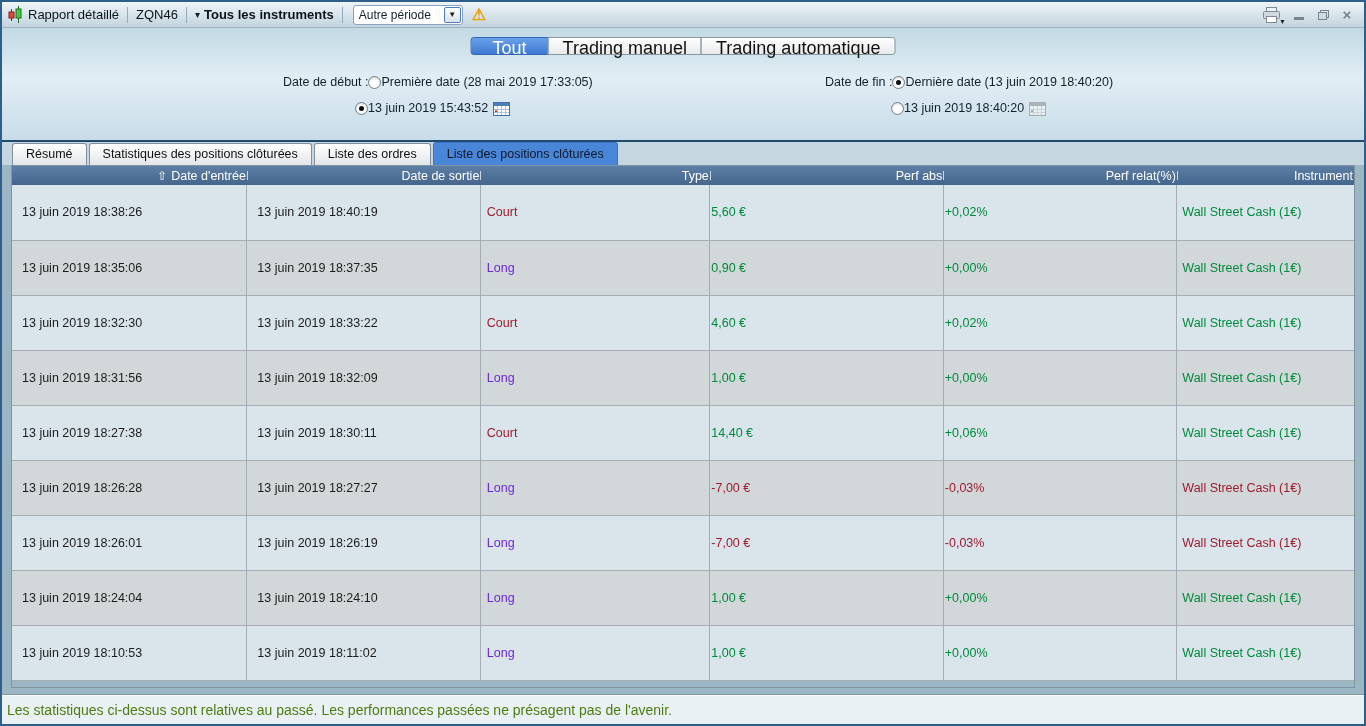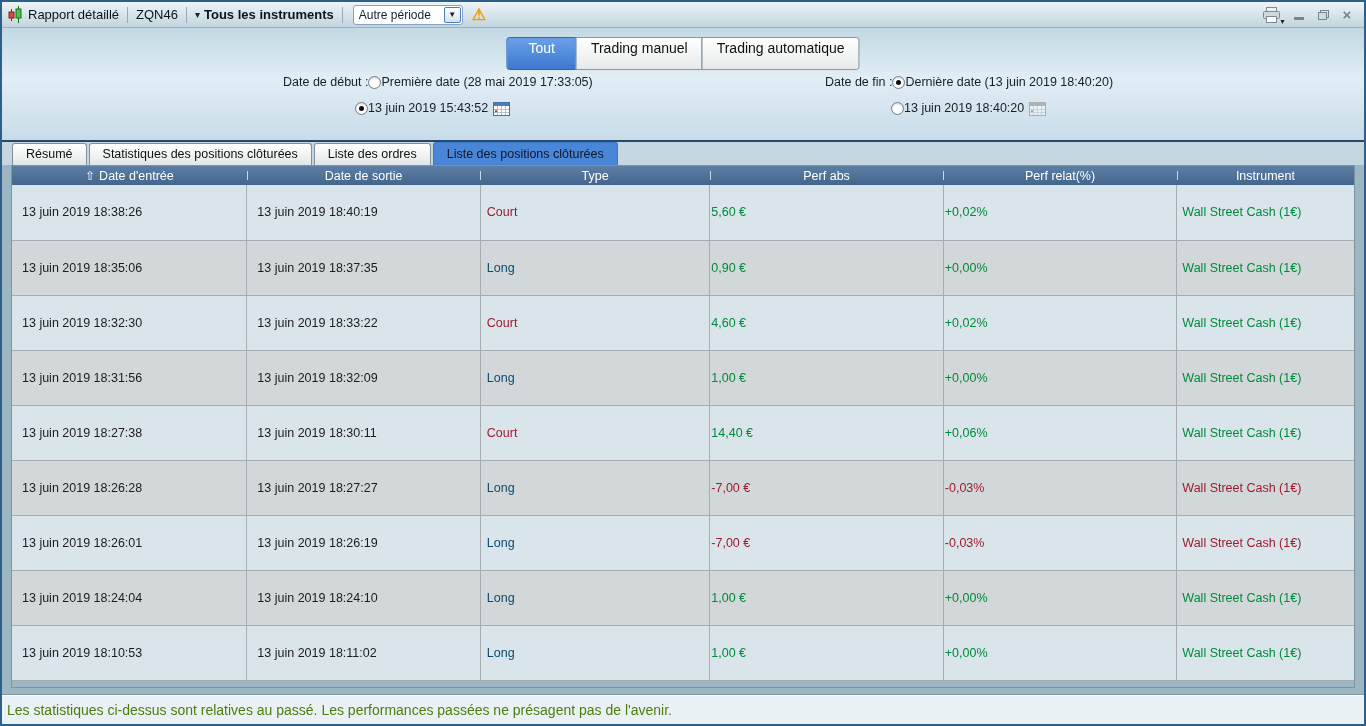--- a/index.html
+++ b/index.html
@@ -23,21 +23,21 @@
   .ctrl{display:inline-flex;align-items:center;justify-content:center;width:14px;height:14px;color:#76858f}
   .min-glyph{width:10px;height:3px;background:#76858f;margin-top:7px}
   .restore-glyph{position:relative;width:11px;height:10px}
   .restore-glyph::before{content:"";position:absolute;right:0;top:0;width:7px;height:6px;border:1px solid #76858f}
   .restore-glyph::after{content:"";position:absolute;left:0;bottom:0;width:7px;height:6px;border:1px solid #76858f;background:#cfdbe3}
   .close-glyph{font-size:15px;font-weight:bold;line-height:1}
 
   
   .filter-panel{height:114px;flex:none;position:relative;background:linear-gradient(180deg,#c2d9e4 0%,#e2eef5 45%,#d8e7f0 65%,#c8dce8 100%);border-bottom:2px solid #24496e}
   .mode-tabs{position:absolute;top:9px;left:50%;transform:translateX(-50%);display:inline-flex}
-  .seg-btn{height:33px;line-height:20px;padding:0 14px;font-size:14px;border:1px solid #8a97a1;background:linear-gradient(#ffffff,#e7e9ea);margin-left:-1px;color:#111;white-space:nowrap;cursor:default}
+  .seg-btn{height:18px;line-height:20px;padding:0 14px;font-size:18px;border:1px solid #8a97a1;background:linear-gradient(#ffffff,#e7e9ea);margin-left:-1px;color:#111;white-space:nowrap;cursor:default}
   .seg-btn:first-child{border-radius:3px 0 0 3px;margin-left:0}
   .seg-btn:last-child{border-radius:0 3px 3px 0}
   .seg-btn.active{background:linear-gradient(#6aa0e8,#3d79d0);border-color:#2f66b8;color:#fff;padding:0 21px}
   .date-group{position:absolute;top:46px;display:flex;flex-direction:column;gap:10px}
   .dg-start{left:281px}
   .dg-end{left:823px}
   .date-row{display:flex;align-items:center;height:16px}
   .date-label{text-align:right;white-space:nowrap}
   .dg-start .date-label{min-width:72px}
   .dg-end .date-label{min-width:66px}
@@ -50,32 +50,32 @@
   .tabstrip{height:23px;flex:none;background:#c6d6e0;display:flex;align-items:flex-end;gap:2px;padding-left:10px}
   .vtab{background:linear-gradient(#ffffff,#e2e6e8);border:1px solid #82909e;border-bottom:none;border-radius:3px 3px 0 0;padding:3px 13px 4px;font-size:12.5px;color:#101010;white-space:nowrap;cursor:default}
   .vtab.active{background:#4a86d8;border-color:#3a76c8;color:#0f172a;padding:4px 13px 4px}
 
   
   .table-region{height:529px;flex:none;background:#9cb7c3;padding:0 9px 6px}
   .table-panel{height:100%;border:1px solid #7b96a2;background:#9cb7c3;overflow:hidden}
   table{width:100%;border-collapse:collapse;table-layout:fixed;font-size:12.5px}
   col.c1{width:17.5%}col.c2{width:17.4%}col.c3{width:17.1%}
   col.c4{width:17.4%}col.c5{width:17.4%}col.c6{width:13.2%}
-  thead th{height:19px;background:linear-gradient(#5d7fa5,#44658c);color:#fff;font-weight:normal;text-align:center;position:relative;white-space:nowrap;overflow:hidden}
+  thead th{height:19px;background:linear-gradient(#5d7fa5,#44658c);color:#fff;font-weight:normal;text-align:right;position:relative;white-space:nowrap;overflow:hidden}
   thead th+th::before{content:"";position:absolute;left:0;top:5px;bottom:5px;width:1px;background:#c9d6e4}
   .sort-icon{margin-right:4px;font-size:12px}
   tbody td{height:55px;border-bottom:1px solid #a6adb2;border-right:1px solid #a6adb2;vertical-align:middle;white-space:nowrap;overflow:hidden}
   tbody td:last-child{border-right:none}
   tbody tr:nth-child(odd){background:#d9e5eb}
   tbody tr:nth-child(even){background:#d2d7da}
   td.c-date{padding-left:10px;color:#1c1c1c}
   td.c-type{padding-left:6px}
   td.c-num{text-align:left;padding-right:5px}
   td.c-instr{padding-left:5px}
-  .long{color:#0c4a6e}
+  .long{color:#6d28d9}
   .short{color:#9f1b2f}
   .pos{color:#008a3c}
   .neg{color:#9f1b2f}
 
   
   .statusbar{flex:1;background:#eaf1f5;border-top:1px solid #7f98a8;box-shadow:inset 0 1px 0 #fbfdfe;display:flex;align-items:center;padding:0 5px;font-size:14px;color:#4d7c0f;white-space:nowrap}
 </style>
 </head>
 <body>
 

